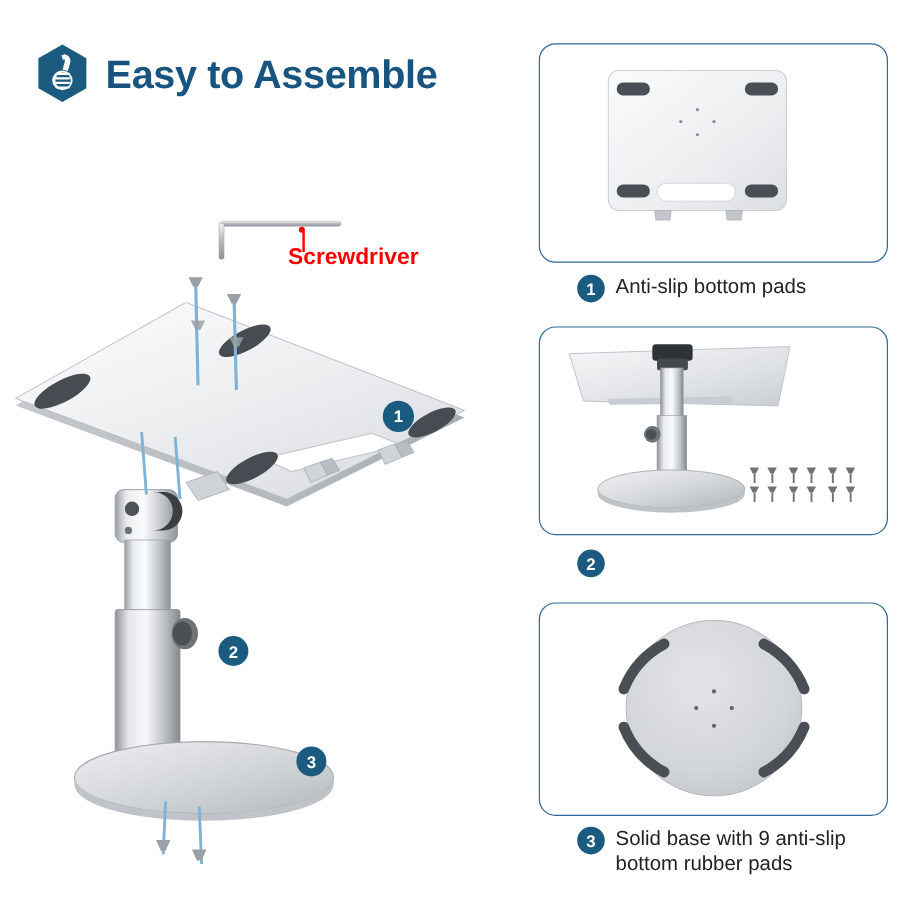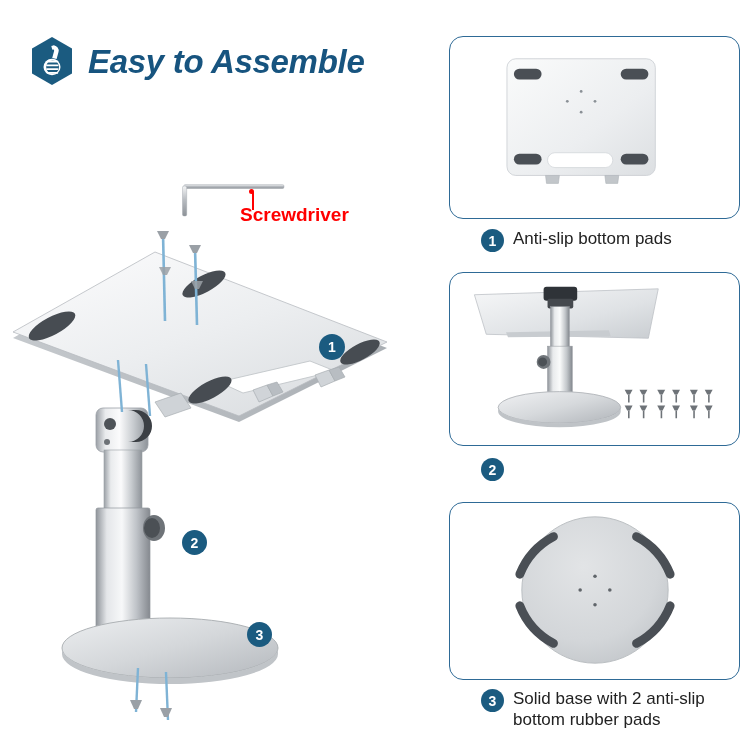--- a/index.html
+++ b/index.html
@@ -1,20 +1,20 @@
 <!DOCTYPE html>
 <html><head>
 <meta charset="utf-8">
 <style>
   html,body{margin:0;padding:0;background:#fff;}
   body{width:750px;height:750px;position:relative;overflow:hidden;
        font-family:"Liberation Sans","DejaVu Sans",sans-serif;}
 
   
-  #header{position:absolute;left:30px;top:36px;display:flex;align-items:center;gap:14px;font-style:italic;}
+  #header{position:absolute;left:30px;top:36px;display:flex;align-items:center;gap:14px;}
   #hex-badge{width:44px;height:50px;position:relative;flex:none;}
   #hex-badge svg{display:block;}
   #header-title{font-size:33px;font-weight:bold;color:#17547f;letter-spacing:-0.3px;
                 white-space:nowrap;line-height:1;}
 
   
   #main-illustration{position:absolute;left:0;top:170px;width:430px;height:580px;}
 
   
   #screwdriver{position:absolute;left:176px;top:12px;width:110px;height:36px;}
@@ -356,14 +356,14 @@
     <g fill="#60656a">
       <circle cx="146" cy="74" r="1.8"></circle>
       <circle cx="131" cy="88" r="1.8"></circle>
       <circle cx="161" cy="88" r="1.8"></circle>
       <circle cx="146" cy="103" r="1.8"></circle>
     </g>
   </svg>
 </div>
 <div class="panel-caption" id="cap3">
   <div class="cap-badge">3</div>
-  <div class="cap-text">Solid base with 2 anti-slip bottom rubber pads</div>
+  <div class="cap-text">Solid base with 9 anti-slip bottom rubber pads</div>
 </div>
 
 </body></html>

